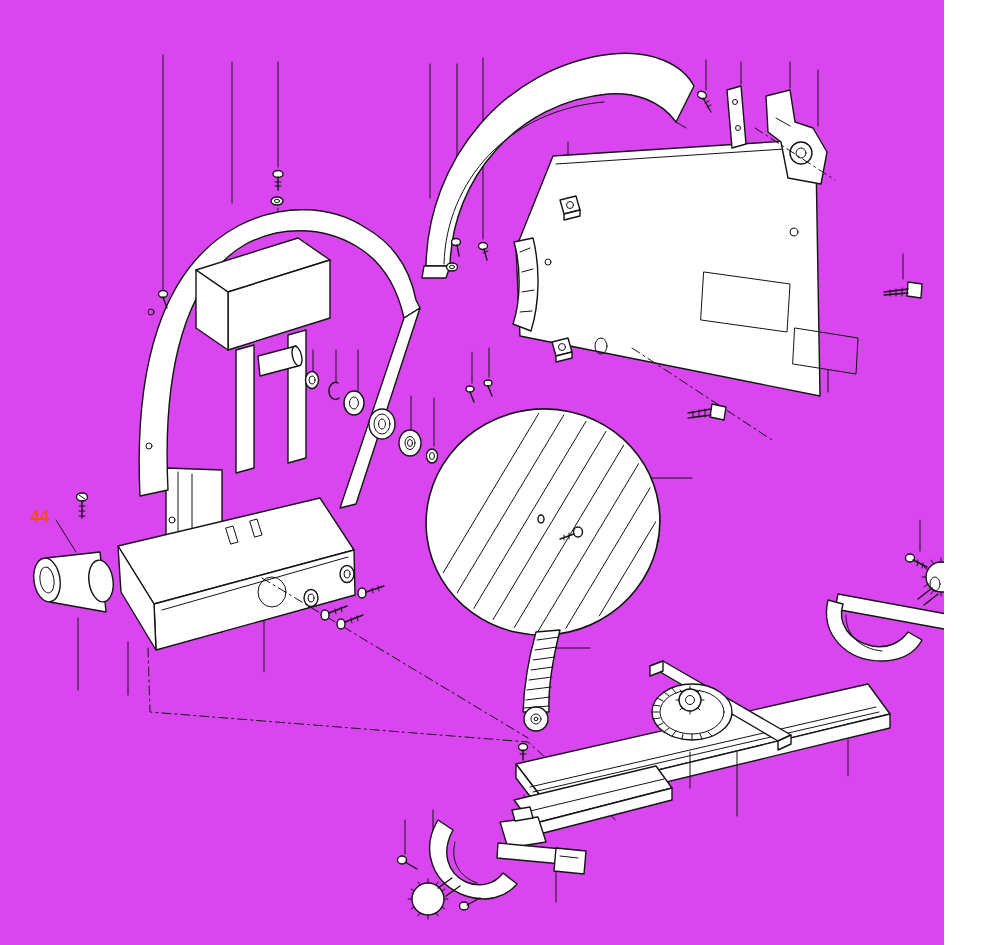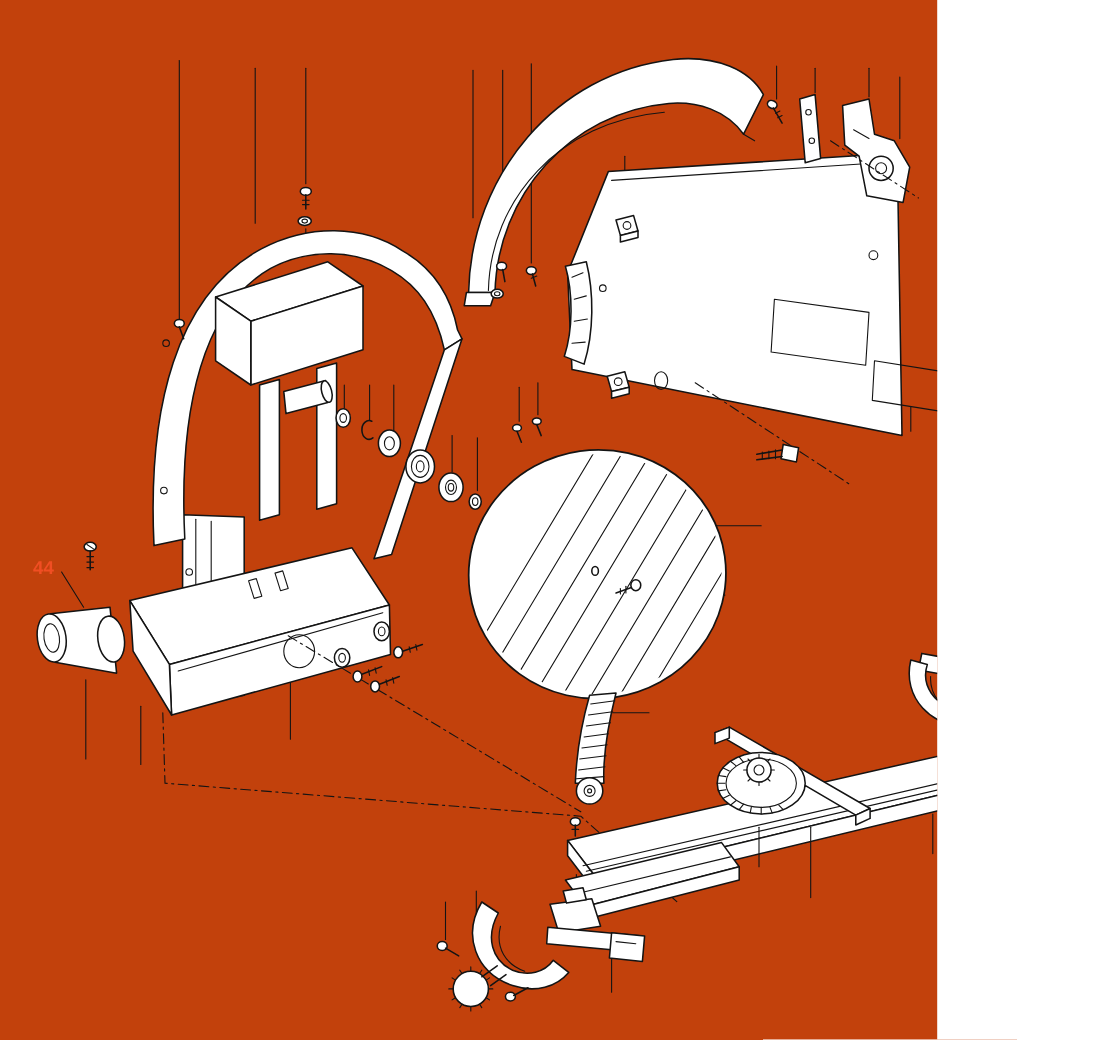--- a/index.html
+++ b/index.html
@@ -1,16 +1,16 @@
 <!DOCTYPE html>
 <html><head>
 <meta charset="utf-8">
 <style>
   html,body{margin:0;padding:0;background:#ffffff;}
-  .stage{position:relative;width:852px;height:945px;background:#c2410c;overflow:hidden;}
+  .stage{position:relative;width:944px;height:945px;background:#d946ef;overflow:hidden;}
   .stage svg{position:absolute;left:0;top:0;}
   .ln{fill:none;stroke:#141414;stroke-width:1.4;stroke-linecap:round;stroke-linejoin:round;}
   .thin{stroke-width:1;}
   .fw{fill:#ffffff;stroke:#141414;stroke-width:1.4;stroke-linejoin:round;}
   .dash{stroke-dasharray:9 4 2 4;}
   .callout{font:bold 17px "Liberation Sans", sans-serif;}
 </style>
 </head>
 <body>
 

